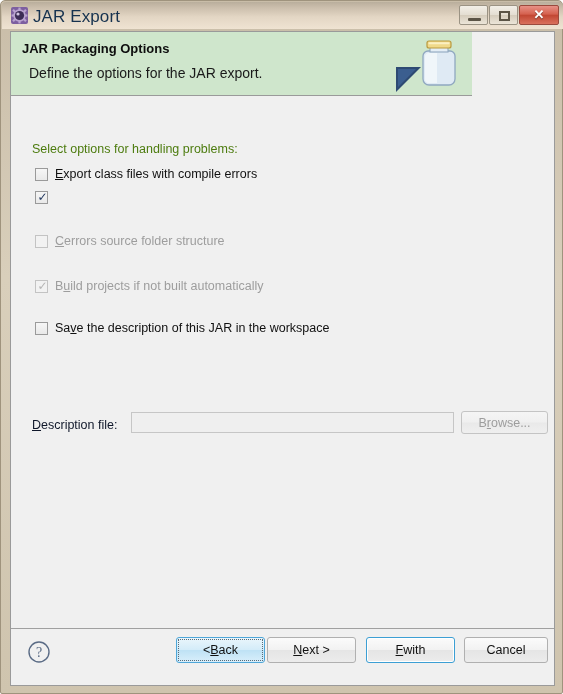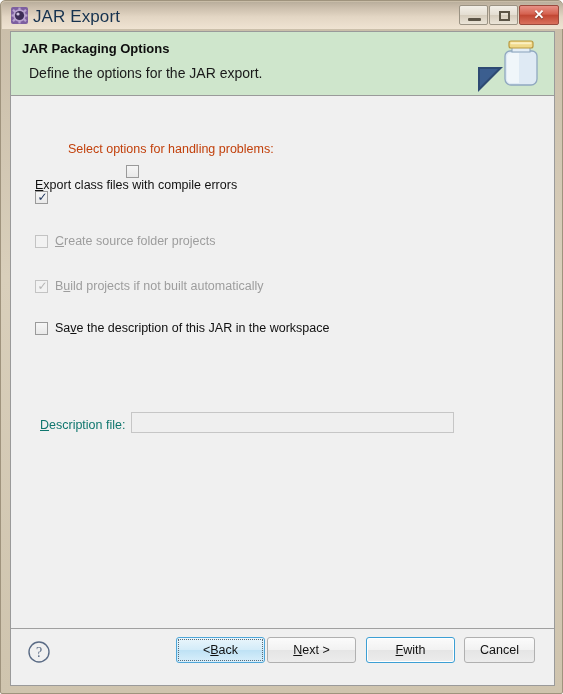--- a/index.html
+++ b/index.html
@@ -89,21 +89,21 @@
     height: 655px;
     box-sizing: border-box;
     background: #f0f0f0;
     border: 1px solid #9a9a9a;
   }
 
   
   #banner {
     position: absolute;
     left: 0; top: 0;
-    width: 543px;
+    width: 461px;
     height: 64px;
     box-sizing: border-box;
     background: #cfe6cc;
     border-bottom: 1px solid #9a9a9a;
     overflow: hidden;
     padding-left: 36px;
   }
   #banner-title {
     position: absolute;
     left: 11px; top: 9px;
@@ -128,23 +128,22 @@
     position: absolute;
     left: 0; top: 65px;
     width: 543px;
     height: 531px;
     background: #f0f0f0;
   }
 
   .lbl-static {
     position: absolute;
     font-size: 12.5px;
-    color: #c2410c;
+    color: #4d7c0f;
     white-space: nowrap;
-    margin-left: 36px;
   }
 
   
   .cbrow {
     position: absolute;
     display: flex;
     align-items: center;
     height: 18px;
     white-space: nowrap;
   }
@@ -177,22 +176,21 @@
     color: #111;
   }
   .cblabel.disabled { color: #9d9d9d; }
   .mn { text-decoration: underline; }
 
   
   #desc-label {
     position: absolute;
     left: 21px; top: 321px;
     font-size: 12.5px;
-    color: #0f766e;
-    margin-left: 8px;
+    color: #0f172a;
   }
   #desc-input {
     position: absolute;
     left: 120px; top: 315px;
     width: 323px; height: 21px;
     box-sizing: border-box;
     border: 1px solid #c6c6c6;
     background: #efefef;
     font-family: "Liberation Sans", sans-serif;
     font-size: 12.5px;
@@ -253,21 +251,21 @@
     position: absolute;
     left: 1px; top: 1px; right: 1px; bottom: 1px;
     border: 1px dotted #5a6b77;
   }
   #btn-next   { left: 256px; width: 89px; }
   #btn-finish {
     left: 355px; width: 89px;
     border: 1px solid #3c9fd4;
     box-shadow: inset 0 0 0 1px #ffffff;
   }
-  #btn-cancel { left: 453px; width: 71px; text-align: right; }
+  #btn-cancel { left: 453px; width: 84px; text-align: right; }
 
   .btnlabel {
     position: absolute;
     left: 0; top: 0; right: 0; bottom: 0;
     display: flex; align-items: center; justify-content: center;
     white-space: nowrap;
   }
 </style>
 </head>
 <body>
@@ -325,58 +323,59 @@
           <path d="M4 35 L29 35 L4 60 Z" fill="#2e4a73"></path>
           <path d="M6 37 L24 37 L6 55 Z" fill="#3b5e8f"></path>
         </svg>
       </span>
     </div>
 
     <div id="content">
 
       <div class="lbl-static" style="left:21px; top:45px;">Select options for handling problems:</div>
 
-      <label class="cbrow" style="left:24px; top:68px;flex-direction:column;">
+      <label class="cbrow" style="left:24px; top:68px;">
         <span class="cbox">
           
         </span>
         <span class="cblabel"><span></span><span class="mn">E</span><span>xport class files with compile errors</span></span>
       </label>
 
       <label class="cbrow" style="left:24px; top:91px;">
         <span class="cbox">
           <span class="tick">✓</span>
         </span>
       </label>
 
       <label class="cbrow" style="left:24px; top:135px;">
         <span class="cbox disabled">
           
         </span>
-        <span class="cblabel disabled"><span></span><span class="mn">C</span><span>reate source folder projects</span></span>
+        <span class="cblabel disabled"><span></span><span class="mn">C</span><span>errors source folder structure</span></span>
       </label>
 
       <label class="cbrow" style="left:24px; top:180px;">
         <span class="cbox disabled">
           <span class="tick">✓</span>
         </span>
         <span class="cblabel disabled"><span>B</span><span class="mn">u</span><span>ild projects if not built automatically</span></span>
       </label>
 
       <label class="cbrow" style="left:24px; top:222px;text-align:right;">
         <span class="cbox">
           
         </span>
         <span class="cblabel"><span>Sa</span><span class="mn">v</span><span>e the description of this JAR in the workspace</span></span>
       </label>
 
       <div id="desc-label"><span></span><span class="mn">D</span><span>escription file:</span></div>
 
       <input id="desc-input" type="text" disabled="" placeholder="" style="">
 
+      <button id="browse-btn" disabled=""><span>B</span><span class="mn">r</span><span>owse...</span></button>
 
     </div>
 
     <div id="separator"></div>
 
     <div id="buttonbar">
 
       <span id="help-icon">
         <svg width="24" height="24" viewBox="0 0 24 24">
           <circle cx="12" cy="12" r="10" fill="none" stroke="#5a6b85" stroke-width="1.4"></circle>

